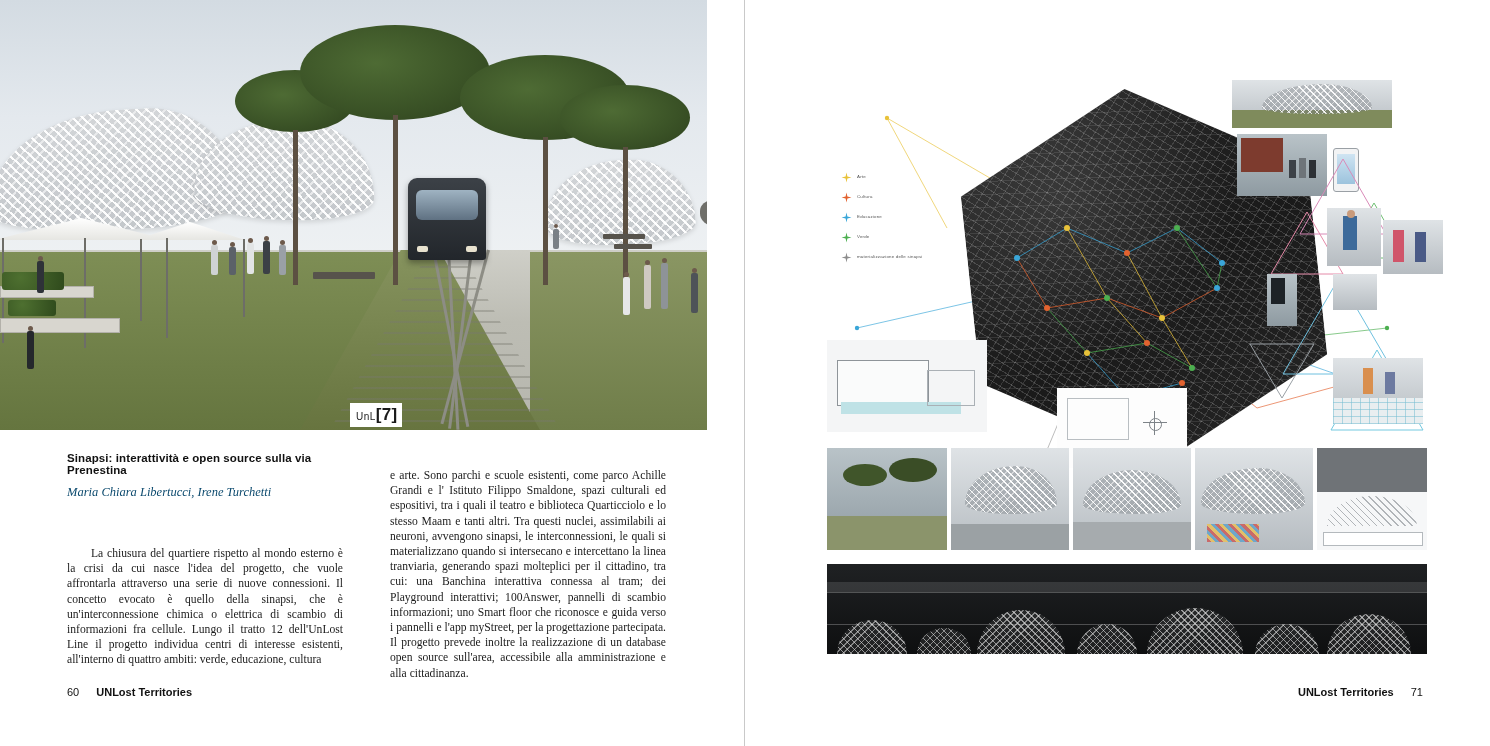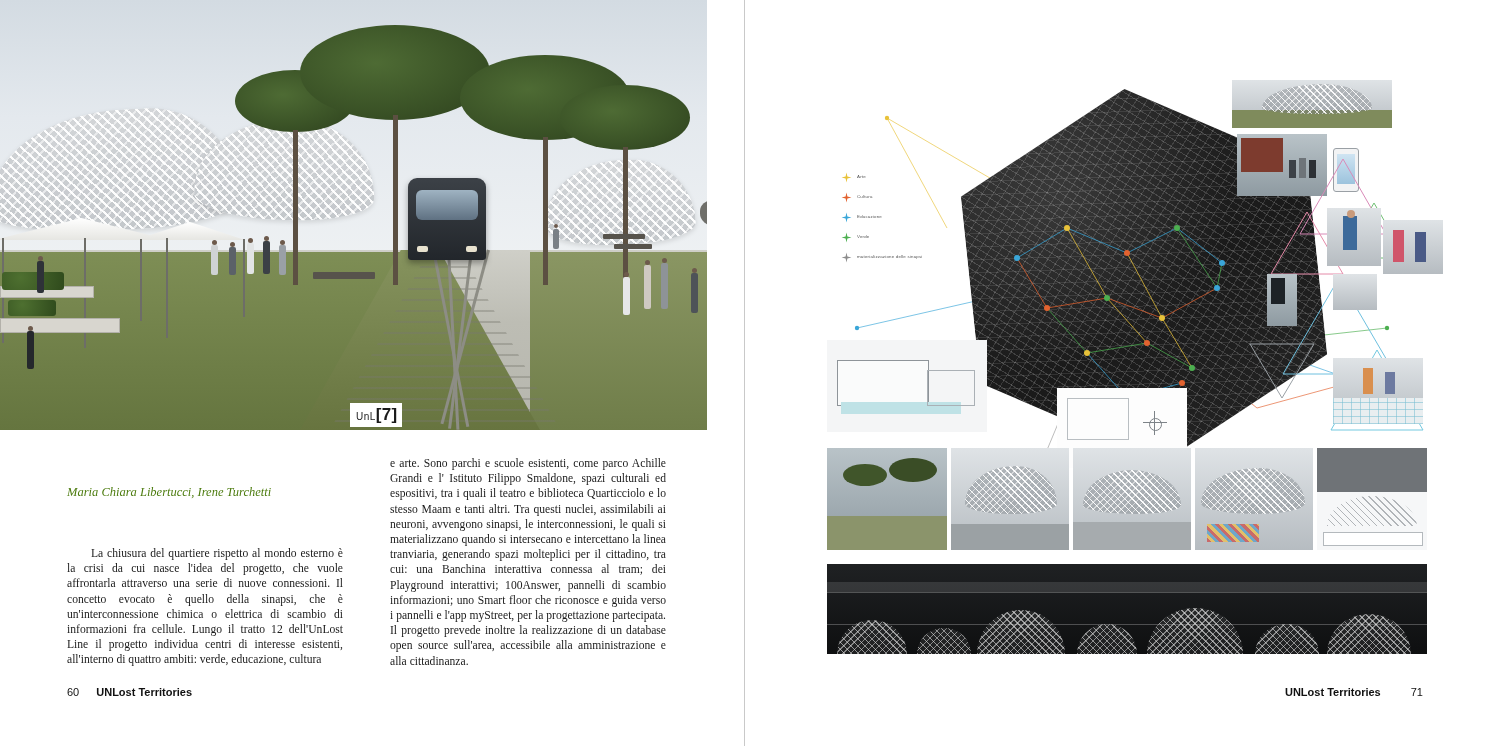--- a/index.html
+++ b/index.html
@@ -129,30 +129,30 @@
   .fig-tag .small{font-size:10px;letter-spacing:.5px;}
   .fig-tag .num{font-weight:bold;font-size:17px;}
 
   .article-title{
     position:absolute;left:67px;top:452px;width:300px;
     font-family:"Liberation Sans", sans-serif;
     font-size:11.5px;font-weight:bold;color:#111;letter-spacing:.1px;
   }
   .authors{
     position:absolute;left:67px;top:485px;width:320px;
-    font-size:12.5px;font-style:italic;color:#4d7c0f;
+    font-size:12.5px;font-style:italic;color:#0c4a6e;
   }
   .col{
     position:absolute;width:276px;
     font-size:11.6px;line-height:15.2px;color:#1a1a1a;
     text-align:justify;
     -webkit-hyphens:auto;hyphens:auto;
   }
   .col-1{left:67px;top:546px;text-indent:24px;}
-  .col-2{left:390px;top:456px;}
+  .col-2{left:390px;top:468px;}
   .footer-left{
     position:absolute;left:67px;top:686px;
     font-family:"Liberation Sans", sans-serif;font-size:11px;color:#111;
   }
   .footer-left .pg{margin-right:17px;font-weight:normal;}
   .footer-left .bk{font-weight:bold;}
 
   
   .rp{position:absolute;left:0;top:0;width:745px;height:746px;}
   .board{position:absolute;left:82px;top:78px;width:600px;height:580px;}
@@ -193,21 +193,21 @@
     opacity:.85;
   }
   .strip-line{position:absolute;left:0;width:600px;height:1px;background:rgba(255,255,255,.25);}
 
   .footer-right{
     position:absolute;right:67px;top:686px;
     font-family:"Liberation Sans", sans-serif;font-size:11px;color:#111;
     white-space:nowrap;
   }
   .footer-right .bk{font-weight:bold;}
-  .footer-right .pg{margin-left:30px;}
+  .footer-right .pg{margin-left:17px;}
 </style>
 </head>
 <body>
 
 <div class="spread">
 
   <div class="page page-left">
 
     <div class="hero">
       <div class="sky"></div>
@@ -312,20 +312,21 @@
       <div class="bench" style="left:313px;top:272px;width:62px;height:7px;"></div>
       <div class="bench" style="left:603px;top:234px;width:42px;height:5px;"></div>
       <div class="bench" style="left:614px;top:244px;width:38px;height:5px;"></div>
       <div style="position:absolute;left:700px;top:200px;width:30px;height:26px;background:#6f6f6a;border-radius:45% 55% 50% 50%;"></div>
     </div>
 
     <div class="fig-tag">
       <span class="small">UnL</span><span class="num">[</span><span class="num">7</span><span class="num">]</span>
     </div>
 
+    <div class="article-title">Sinapsi: interattività e open source sulla via Prenestina</div>
     <div class="authors">Maria Chiara Libertucci, Irene Turchetti</div>
     <div class="col col-1">La chiusura del quartiere rispetto al mondo esterno è la crisi da cui nasce l'idea del progetto, che vuole affrontarla attraverso una serie di nuove connessioni. Il concetto evocato è quello della sinapsi, che è un'interconnessione chimica o elettrica di scambio di informazioni fra cellule. Lungo il tratto 12 dell'UnLost Line il progetto individua centri di interesse esistenti, all'interno di quattro ambiti: verde, educazione, cultura</div>
     <div class="col col-2">e arte. Sono parchi e scuole esistenti, come parco Achille Grandi e l' Istituto Filippo Smaldone, spazi culturali ed espositivi, tra i quali il teatro e biblioteca Quarticciolo e lo stesso Maam e tanti altri. Tra questi nuclei, assimilabili ai neuroni, avvengono sinapsi, le interconnessioni, le quali si materializzano quando si intersecano e intercettano la linea tranviaria, generando spazi molteplici per il cittadino, tra cui: una Banchina interattiva connessa al tram; dei Playground interattivi; 100Answer, pannelli di scambio informazioni; uno Smart floor che riconosce e guida verso i pannelli e l'app myStreet, per la progettazione partecipata. Il progetto prevede inoltre la realizzazione di un database open source sull'area, accessibile alla amministrazione e alla cittadinanza.</div>
 
     <div class="footer-left">
       <span class="pg">60</span><span class="bk">UNLost Territories</span>
     </div>
   </div>
 
   <div class="gutter"></div>

